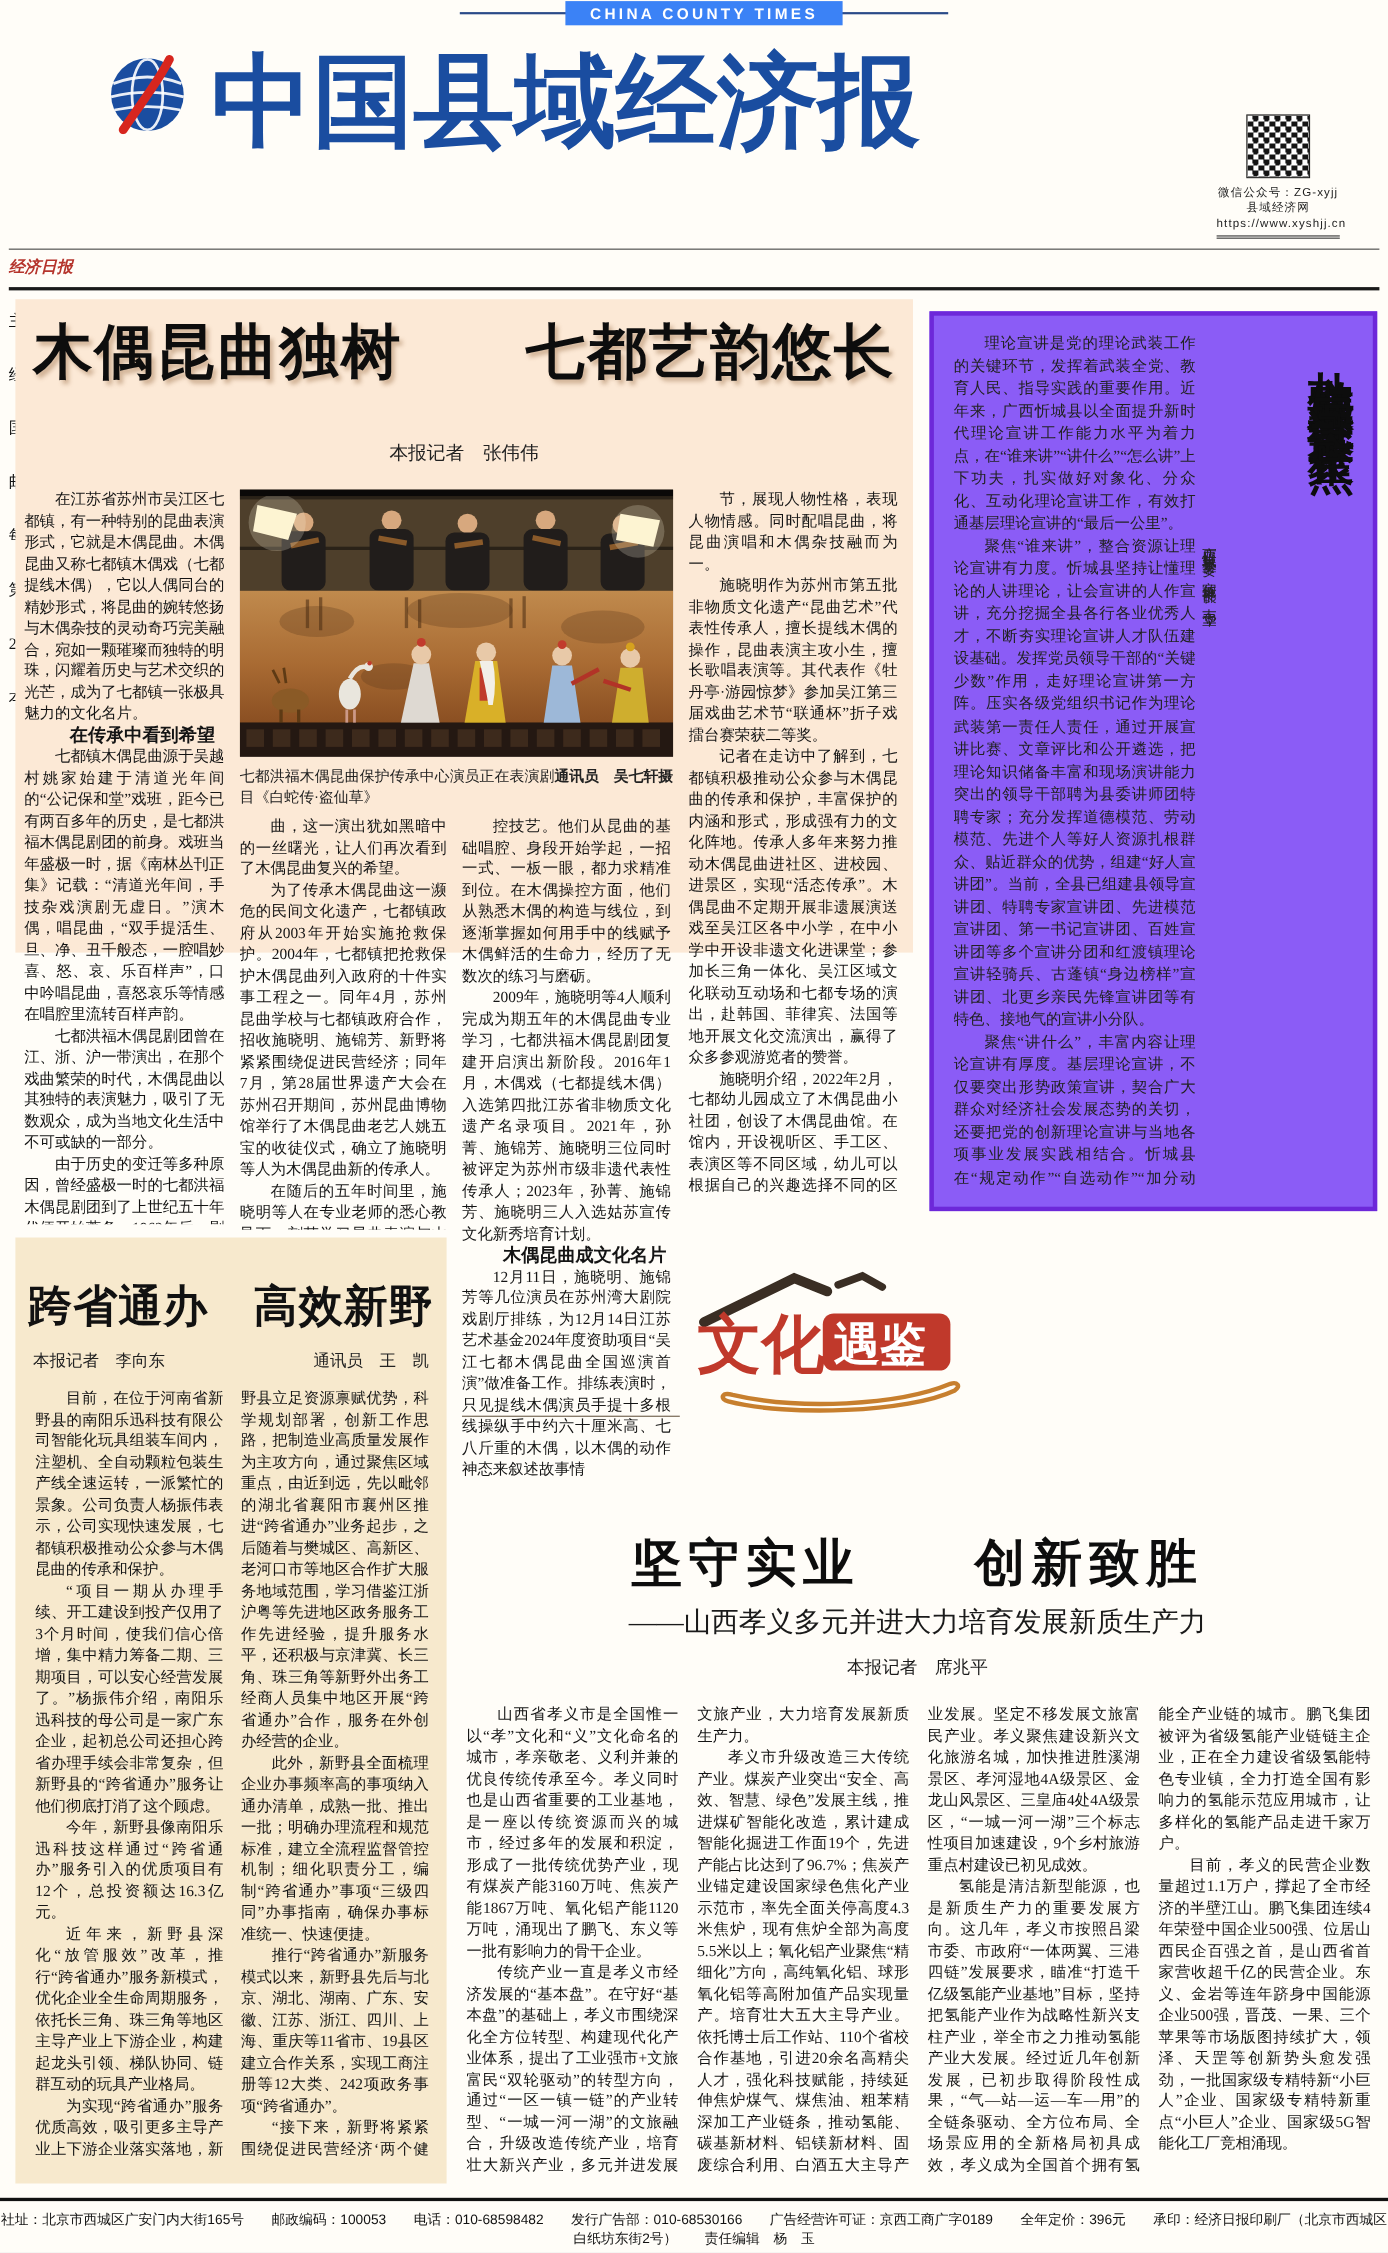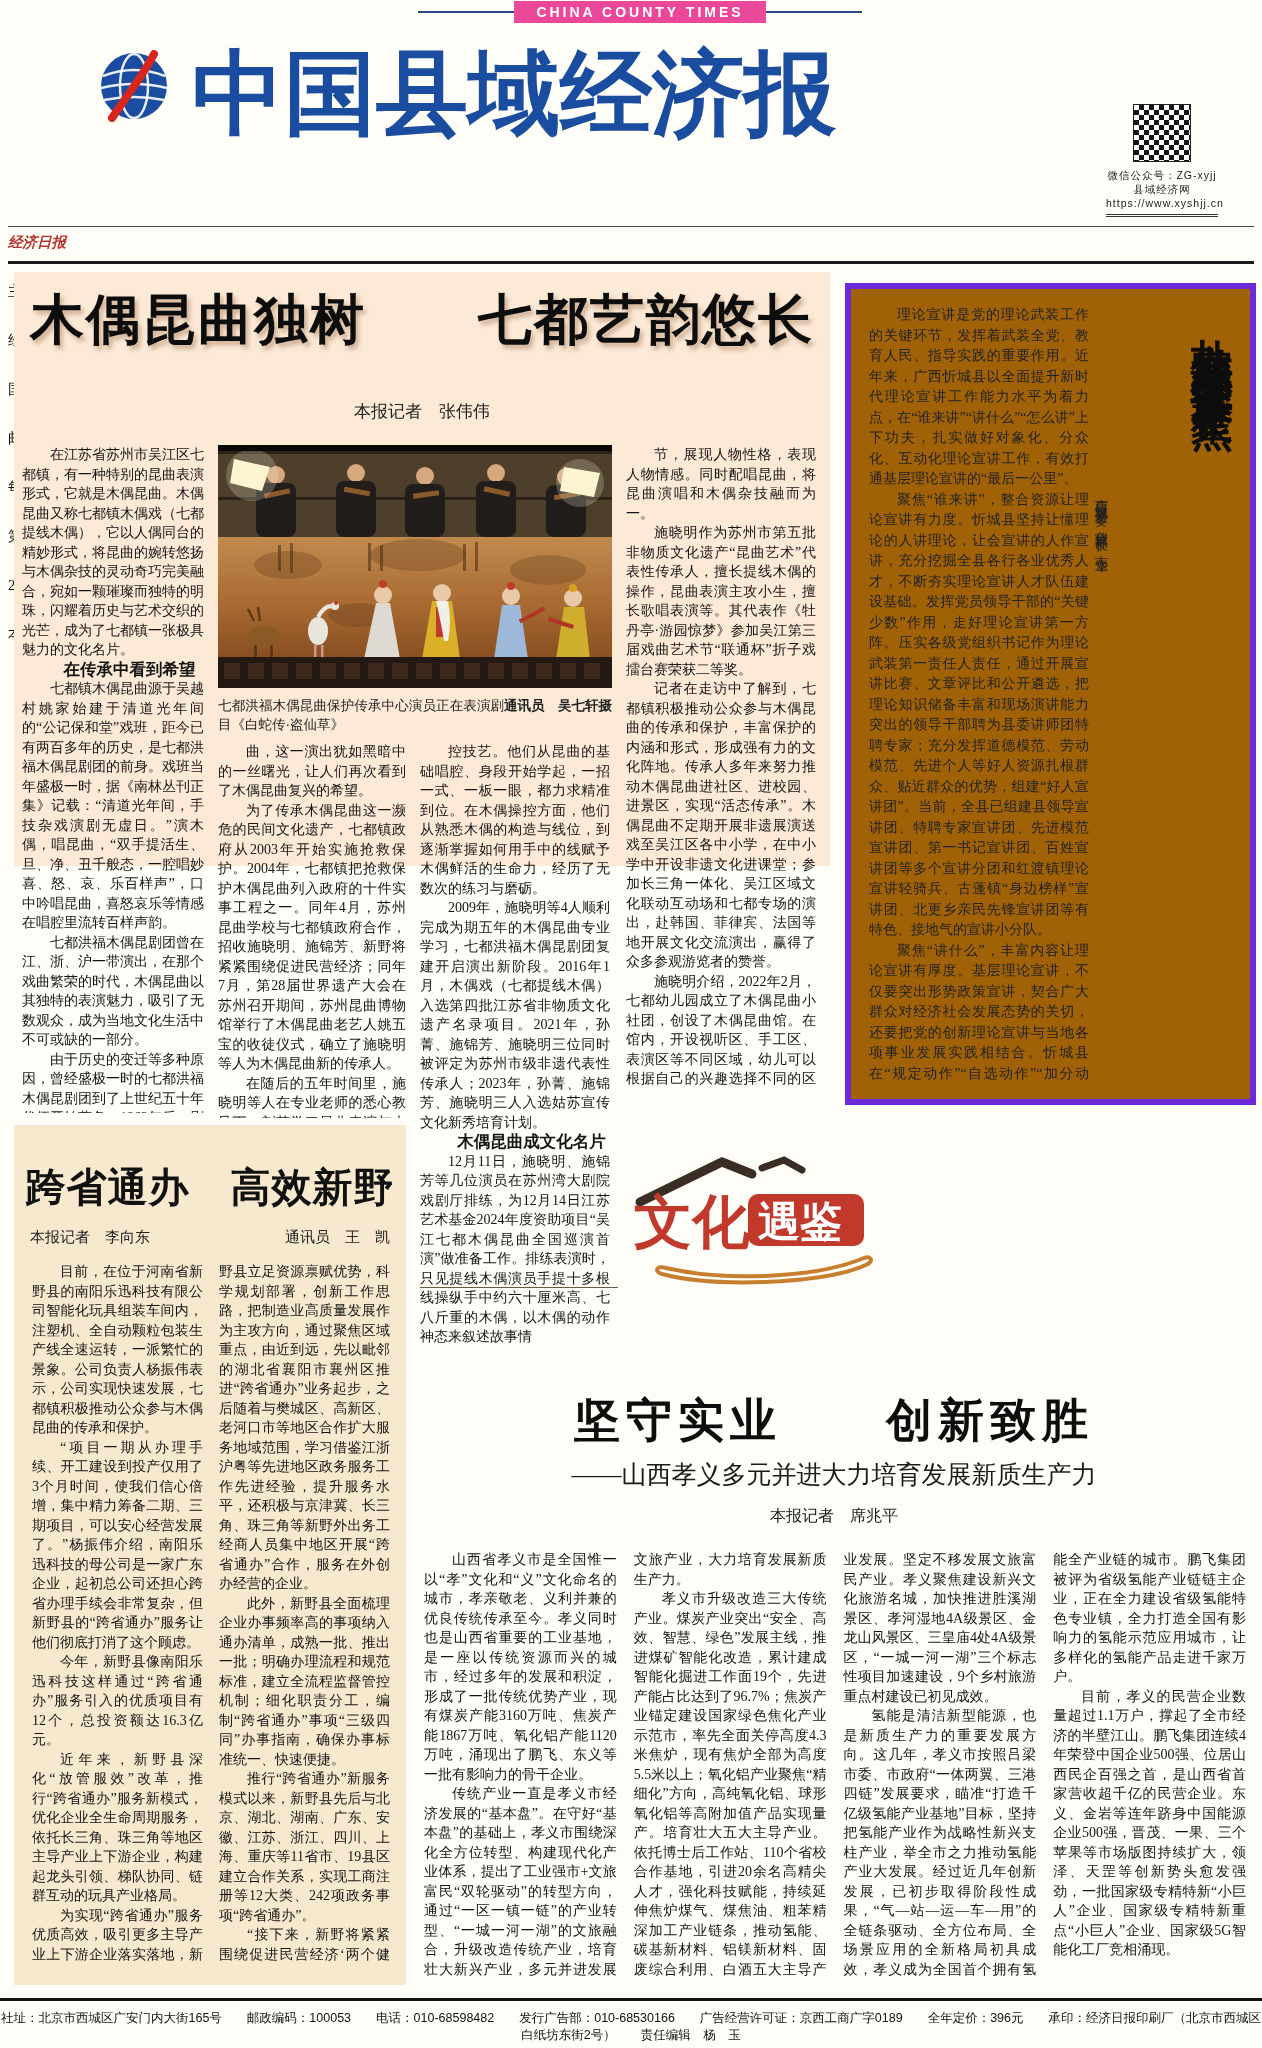--- a/index.html
+++ b/index.html
@@ -1,21 +1,21 @@
 <!DOCTYPE html>
 <html><head>
 <meta charset="utf-8">
 <style>
   html,body{margin:0;padding:0;background:#e8e8e8;}
   .page{position:relative;width:1262px;height:2048px;margin:0 auto;background:#fffdf8;
         font-family:"Liberation Serif",serif;color:#1c1c1c;overflow:hidden;}
   .abs{position:absolute;}
   
   .topline{top:11px;left:418px;width:444px;height:2px;background:#2a4a88;}
-  .brandbox{top:1px;left:514px;width:252px;height:22px;background:#ec4899;color:#fff;
+  .brandbox{top:1px;left:514px;width:252px;height:22px;background:#3b82f6;color:#fff;
             font-family:"Liberation Sans",sans-serif;font-weight:bold;font-size:14px;
             line-height:22px;text-align:center;letter-spacing:3px;}
   
   .logo{top:50px;left:98px;width:72px;height:72px;}
   .paper-title{top:34px;left:192px;width:660px;font-family:"Liberation Sans",sans-serif;
                font-weight:bold;font-size:92px;line-height:118px;color:#1a4da0;
                letter-spacing:0px;white-space:nowrap;}
   .qr{top:104px;left:1106px;width:112px;text-align:center;font-family:"Liberation Sans",sans-serif;}
   .qr-box{width:56px;height:56px;margin:0 auto 6px auto;border:1px solid #222;
           background:repeating-conic-gradient(#141414 0% 25%,#ffffff 0% 50%) 0 0/10px 10px;}
@@ -39,21 +39,21 @@
   .caption .credit{float:right;font-weight:bold;}
   .bodycol{font-size:14px;line-height:19.5px;text-align:justify;overflow:hidden;color:#141414;}
   .bodycol p{margin:0;text-indent:2em;}
   .subhead{text-align:center;font-weight:bold;font-size:16.5px;margin:7px 0;text-indent:0;
            font-family:"Liberation Sans",sans-serif;}
   .col1{top:445px;left:22px;width:182px;height:668px;}
   .col2{top:742px;left:218px;width:188px;height:376px;}
   .col3{top:742px;left:420px;width:190px;height:650px;}
   .col4{top:445px;left:626px;width:190px;height:643px;}
   
-  .sidebox{top:283px;left:845px;width:399px;height:810px;border:6px solid #6d28d9;background:#a16207;}
+  .sidebox{top:283px;left:845px;width:399px;height:810px;border:4px solid #6d28d9;background:#8b5cf6;}
   .side-text{position:absolute;top:16px;left:18px;width:220px;height:778px;overflow:hidden;
              font-size:14px;line-height:20.5px;text-align:justify;color:#222;}
   .side-text p{margin:0;text-indent:2em;}
   .side-byline{position:absolute;top:200px;right:140px;height:360px;writing-mode:vertical-rl;
                font-size:13px;letter-spacing:2px;color:#222;}
   .side-title{position:absolute;top:16px;right:10px;height:776px;writing-mode:vertical-rl;
               font-family:"Liberation Sans",sans-serif;font-weight:bold;font-size:42px;
               letter-spacing:5px;color:#0d0d0d;}
   
   .beige{top:1125px;left:14px;width:392px;height:860px;background:#f7e9cd;}

